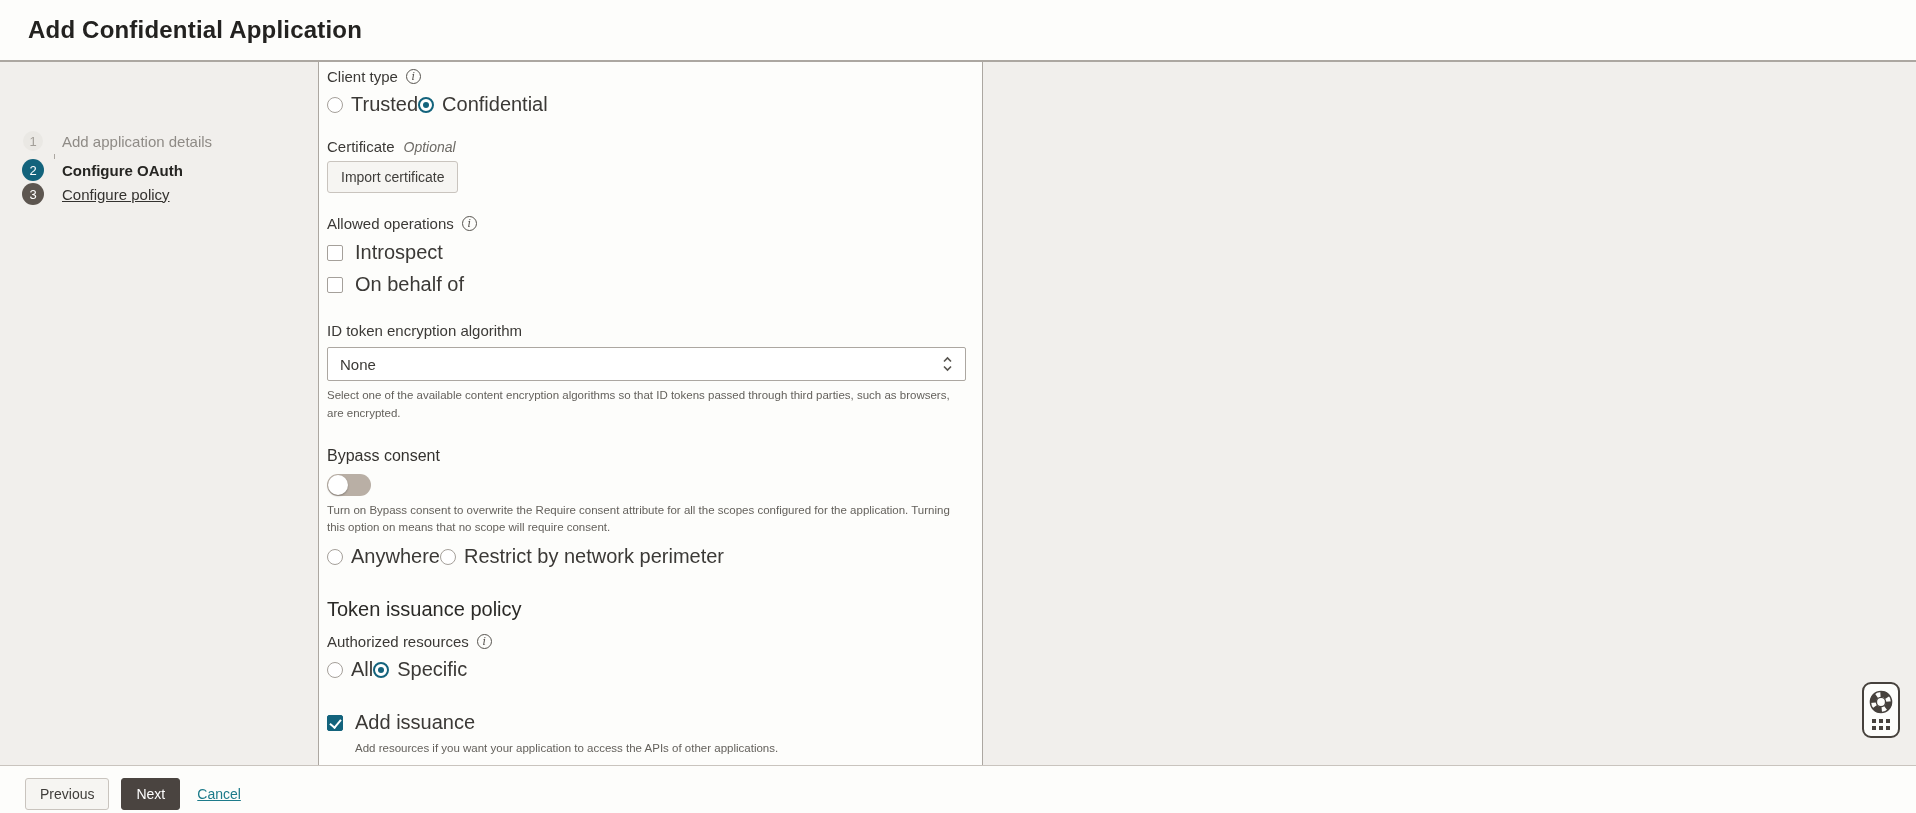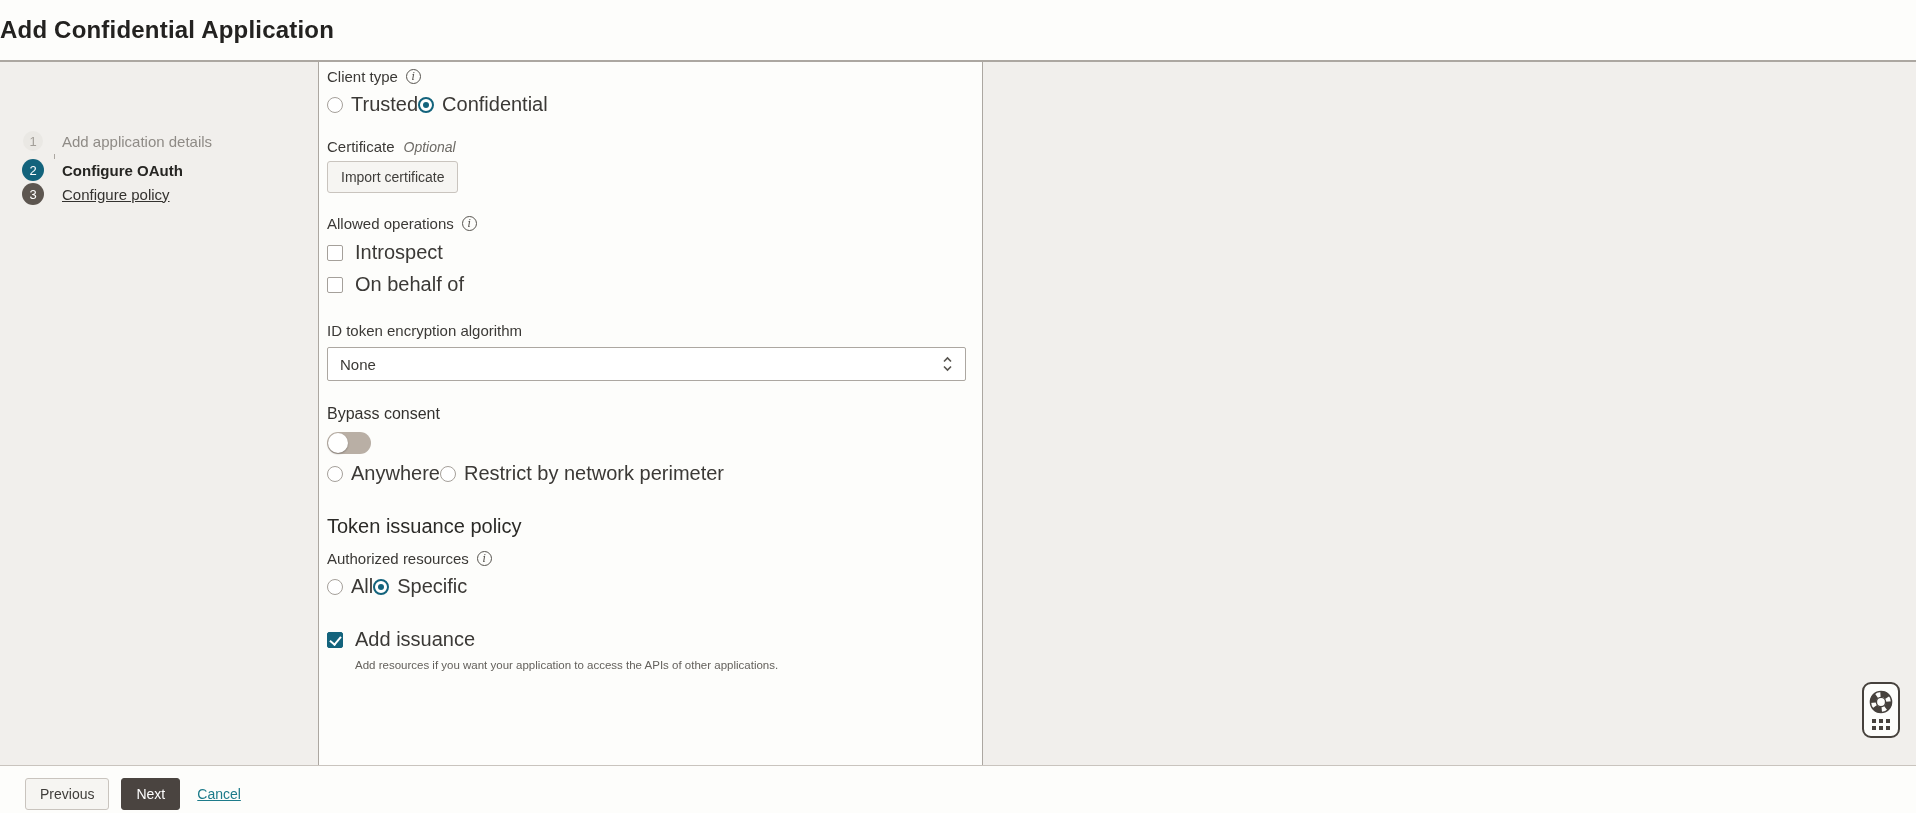--- a/index.html
+++ b/index.html
@@ -9,21 +9,21 @@
     --helper:#64615C; --toggle-track:#B9AFA5; --step3-circle:#5D5650;
   }
   *{box-sizing:border-box;margin:0;padding:0;}
   html,body{width:1916px;height:813px;}
   body{
     font-family:"Liberation Sans","DejaVu Sans",sans-serif;
     background:var(--bg-gray); color:var(--text); overflow:hidden; position:relative;
   }
   
   .hdr{height:62px;background:var(--panel-bg);border-bottom:2px solid var(--border-strong);
-       display:flex;align-items:center;}
+       display:flex;align-items:center;padding-left:28px;}
   .hdr h1{font-size:24px;font-weight:600;color:#232220;letter-spacing:.2px;}
   
   .content{display:flex;height:703px;overflow:hidden;}
   .sidebar{width:318px;background:var(--bg-gray);padding:68px 0 0 22px;flex:none;}
   .step{display:flex;align-items:center;height:22px;margin-bottom:2px;}
   .stepnum{width:22px;height:22px;border-radius:50%;flex:none;display:flex;align-items:center;
            justify-content:center;font-size:13px;margin-right:18px;}
   .stepnum.n1{background:#EAE8E4;color:#A29E98;width:20px;height:20px;margin-left:1px;margin-right:19px;}
   .stepnum.n2{background:var(--accent);color:#fff;}
   .stepnum.n3{background:var(--step3-circle);color:#fff;}
@@ -153,25 +153,27 @@
     <div class="flabel mt26">
       <span>ID token encryption algorithm</span>
     </div>
     <div class="selectbox">
       <span>None</span>
       <svg class="chev" width="11" height="16" viewBox="0 0 11 16">
         <polyline points="2,5.5 5.5,2 9,5.5" fill="none" stroke="#57544F" stroke-width="1.6"></polyline>
         <polyline points="2,10.5 5.5,14 9,10.5" fill="none" stroke="#57544F" stroke-width="1.6"></polyline>
       </svg>
     </div>
+    <div class="helper">Select one of the available content encryption algorithms so that ID tokens passed through third parties, such as browsers, are encrypted.</div>
 
     <div class="bypass-label">Bypass consent</div>
     <div class="toggle">
       <div class="knob"></div>
     </div>
+    <div class="helper" style="max-width:642px;">Turn on Bypass consent to overwrite the Require consent attribute for all the scopes configured for the application. Turning this option on means that no scope will require consent.</div>
 
     <div class="optrow">
       <span class="opt">
         <span class="radio"></span>
         <span class="optlabel">Anywhere</span>
       </span>
       <span class="opt">
         <span class="radio"></span>
         <span class="optlabel">Restrict by network perimeter</span>
       </span>

